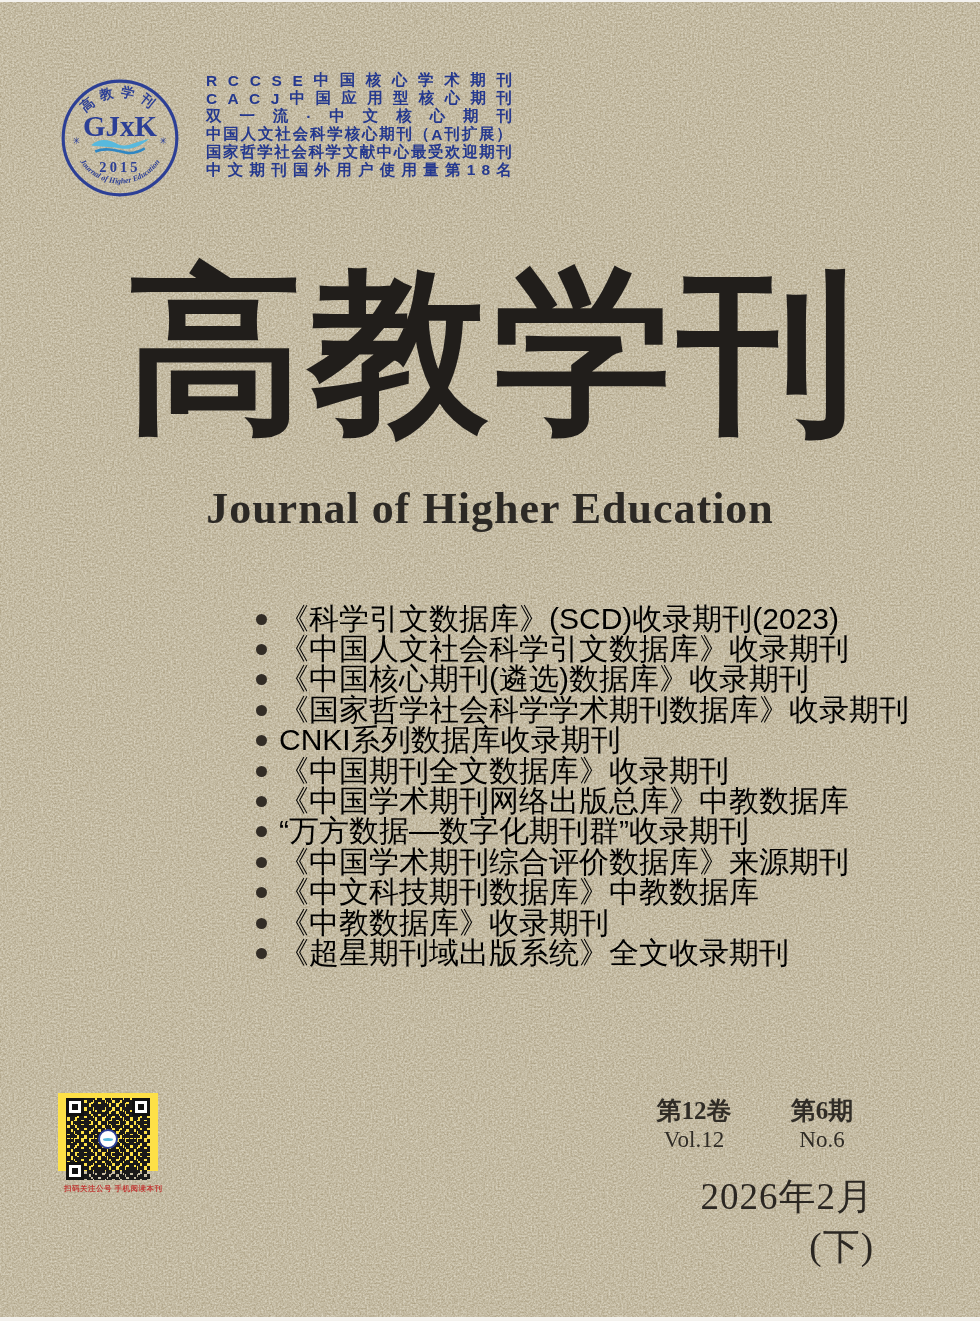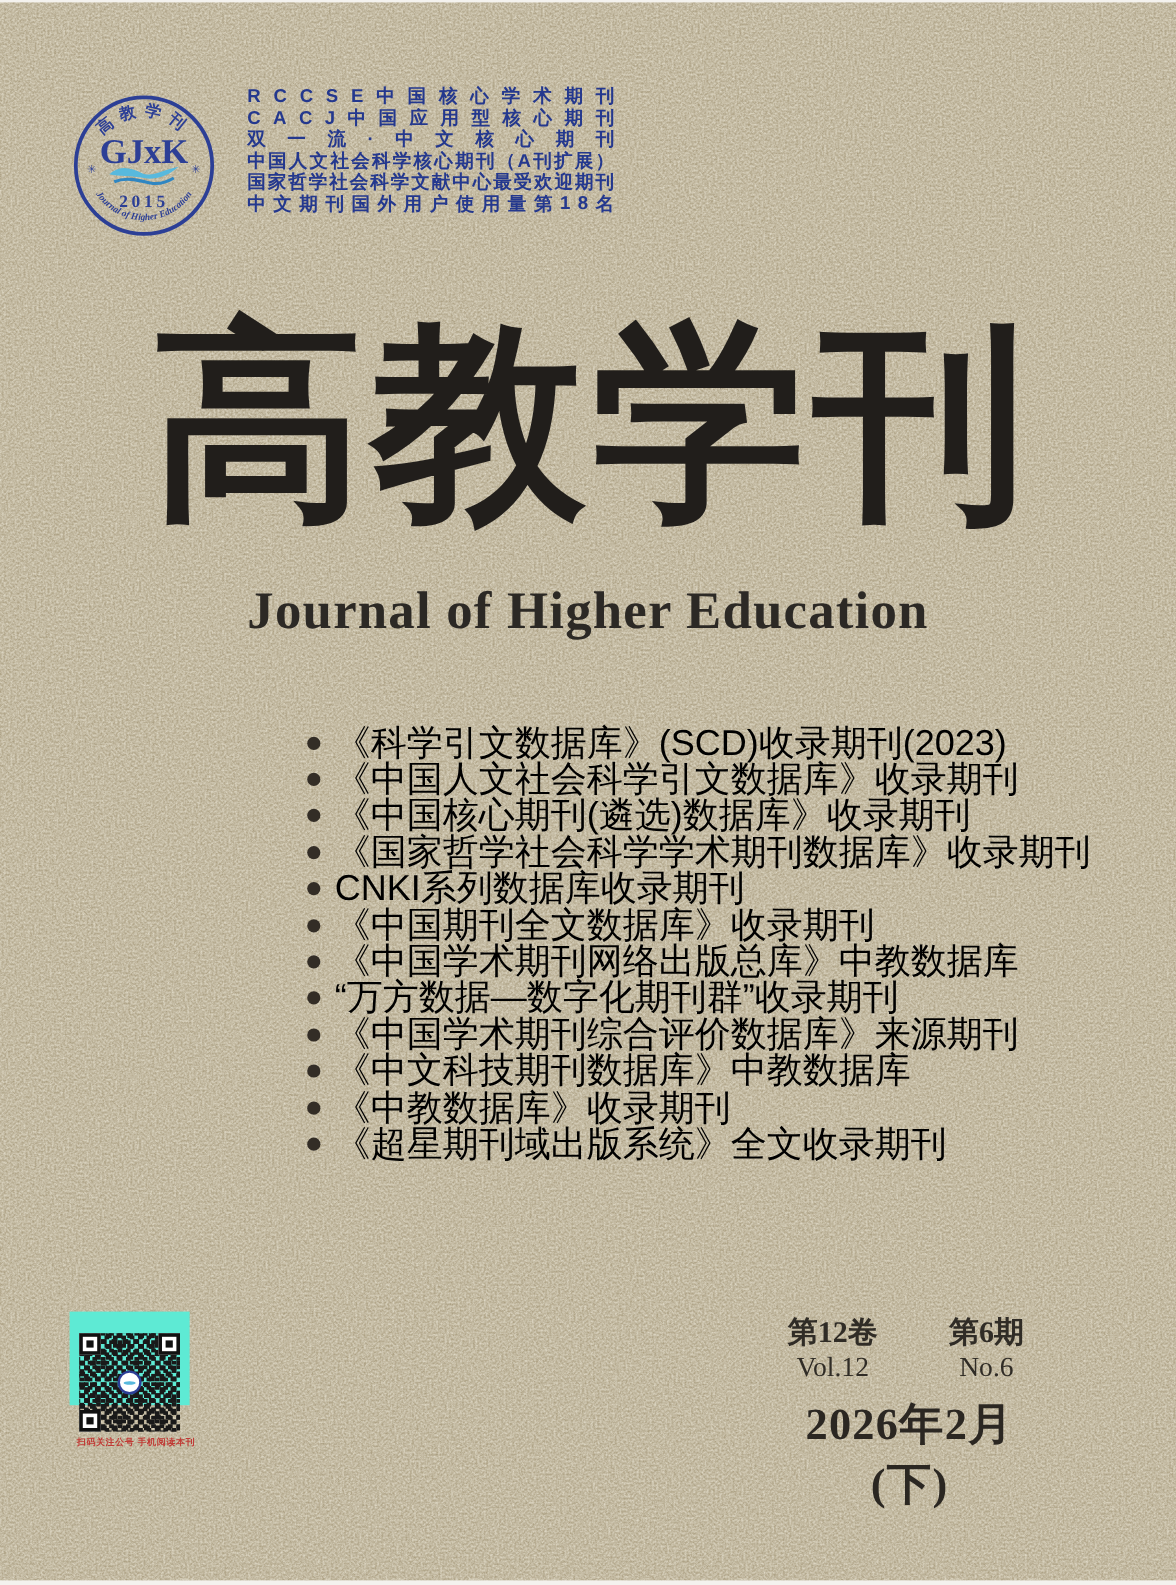--- a/index.html
+++ b/index.html
@@ -108,35 +108,35 @@
     color: #302c26;
   }
   .issue-cols {
     display: flex;
     justify-content: space-between;
   }
   .issue-col { width: 104px; text-align: center; }
   .issue-cn { font-size: 25px; font-weight: 600; line-height: 30px; }
   .issue-en { font-size: 23px; line-height: 27px; }
   .issue-date {
-    margin-top: 9px;
-    text-align: center;
+    margin-top: 19px;
+    text-align: right;
     font-size: 37px;
-    font-weight: bold;
+    font-weight: normal;
     letter-spacing: 1px;
     color: #2b2722;
   }
 
   
   .qr-block {
     position: absolute;
     left: 58px; top: 1093px;
     width: 100px; height: 78px;
-    background: #5eead4;
-    padding: 18px 6px 3px 6px;
+    background: #fde047;
+    padding: 5px 6px 3px 6px;
   }
   .qr-grid {
     position: relative;
     width: 84px; height: 82px;
     margin: 0 auto;
     background:
       repeating-conic-gradient(#191919 0% 25%, transparent 0% 50%) 0px 0px / 9px 9px,
       repeating-conic-gradient(#191919 0% 25%, transparent 0% 50%) 4px 2px / 7px 7px;
   }
   .finder {

